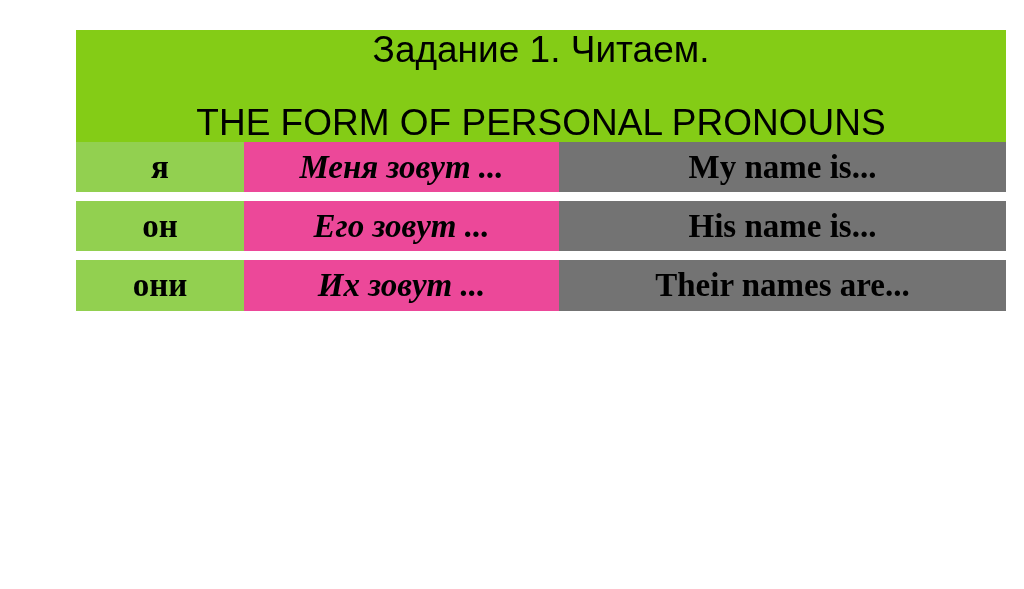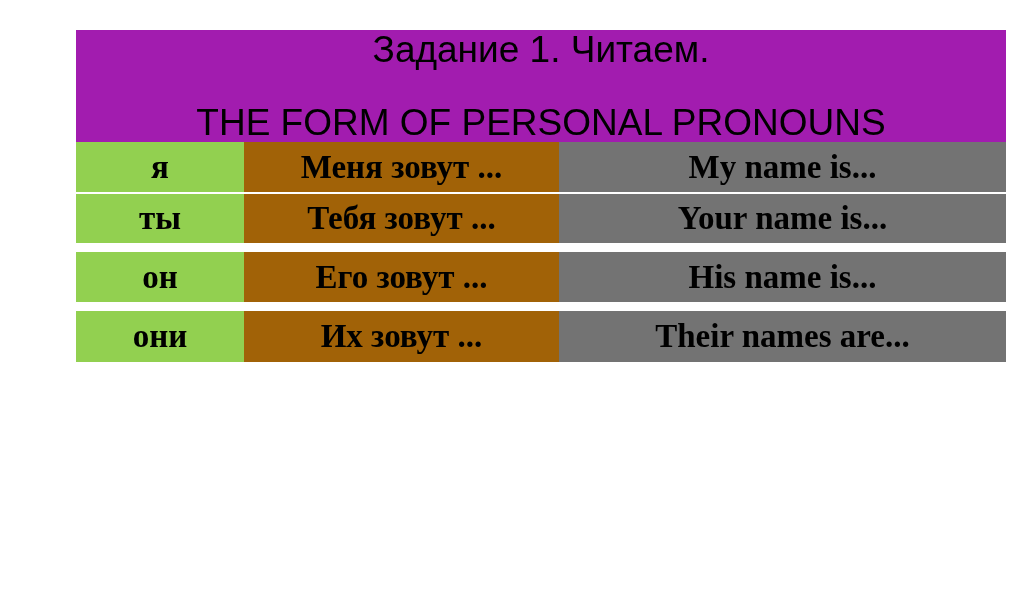--- a/index.html
+++ b/index.html
@@ -14,21 +14,21 @@
     overflow: hidden;
   }
   .slide {
     position: absolute;
     left: 76px;
     top: 30px;
     width: 930px;
     height: 559px;
   }
   .title-bar {
-    background: #a21caf;
+    background: #84cc16;
     width: 930px;
     height: 112px;
     box-sizing: border-box;
     display: flex;
     flex-direction: column;
     align-items: center;
     justify-content: center;
     padding-top: 2px;
   }
   .title-line1 {
@@ -69,21 +69,22 @@
     font-size: 33px;
     color: #000000;
     border-bottom: 2px solid #ffffff;
   }
   .col-pronoun {
     width: 168px;
     background: #92D050;
   }
   .col-russian {
     width: 315px;
-    background: #a16207;
+    background: #ec4899;
+    font-style: italic;
   }
   .col-english {
     width: 447px;
     background: #737373;
   }
   .gap-row td {
     background: #ffffff;
     border-bottom: none;
     height: 7px;
   }
@@ -101,25 +102,20 @@
     <div class="title-line2">THE FORM OF PERSONAL PRONOUNS</div>
   </div>
 
   <table class="table">
     <tbody>
       <tr>
         <td class="col-pronoun">я</td>
         <td class="col-russian">Меня зовут ...</td>
         <td class="col-english">My name is...</td>
       </tr>
-      <tr>
-        <td class="col-pronoun">ты</td>
-        <td class="col-russian">Тебя зовут ...</td>
-        <td class="col-english">Your name is...</td>
-      </tr>
       <tr class="gap-row">
         <td></td>
         <td></td>
         <td></td>
       </tr>
       <tr>
         <td class="col-pronoun">он</td>
         <td class="col-russian">Его зовут ...</td>
         <td class="col-english">His name is...</td>
       </tr>

